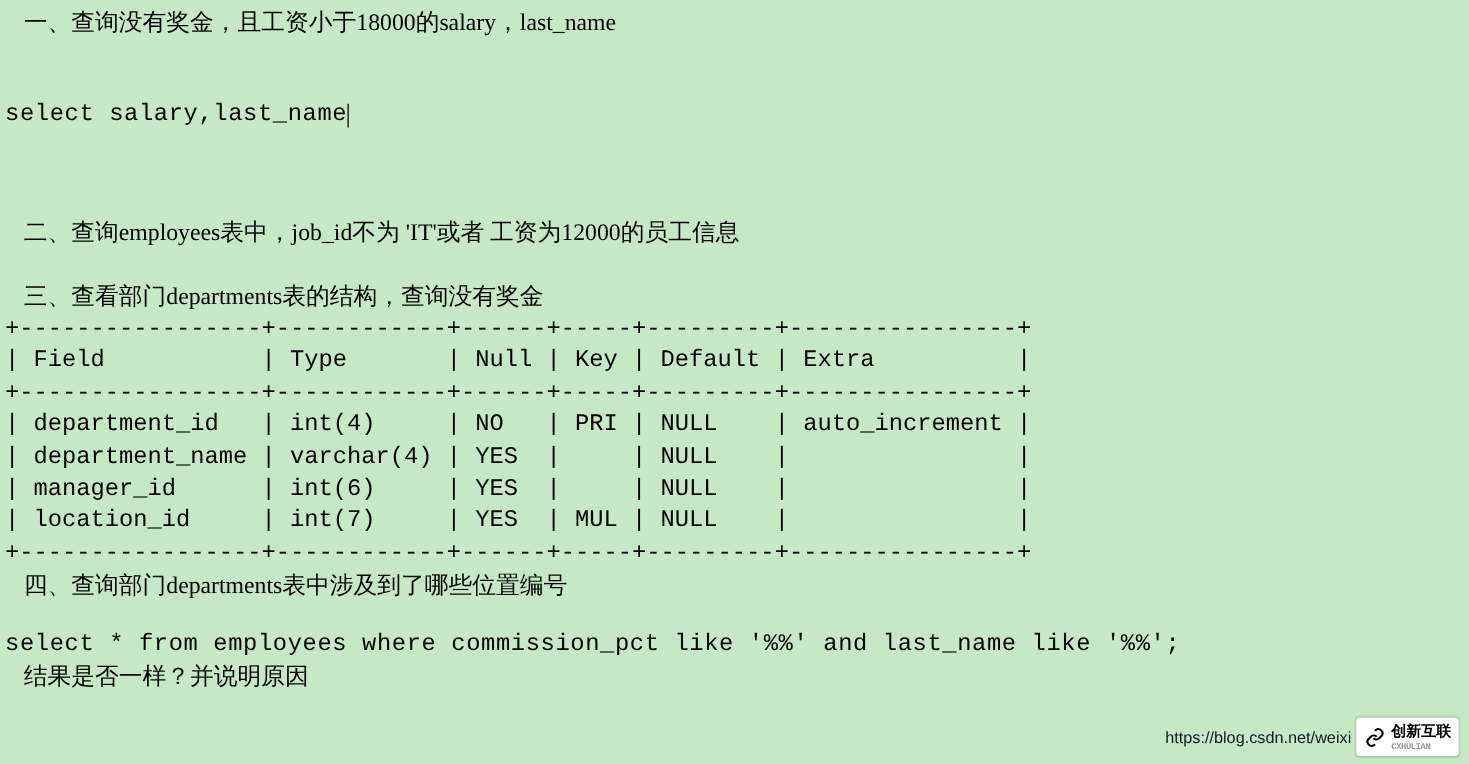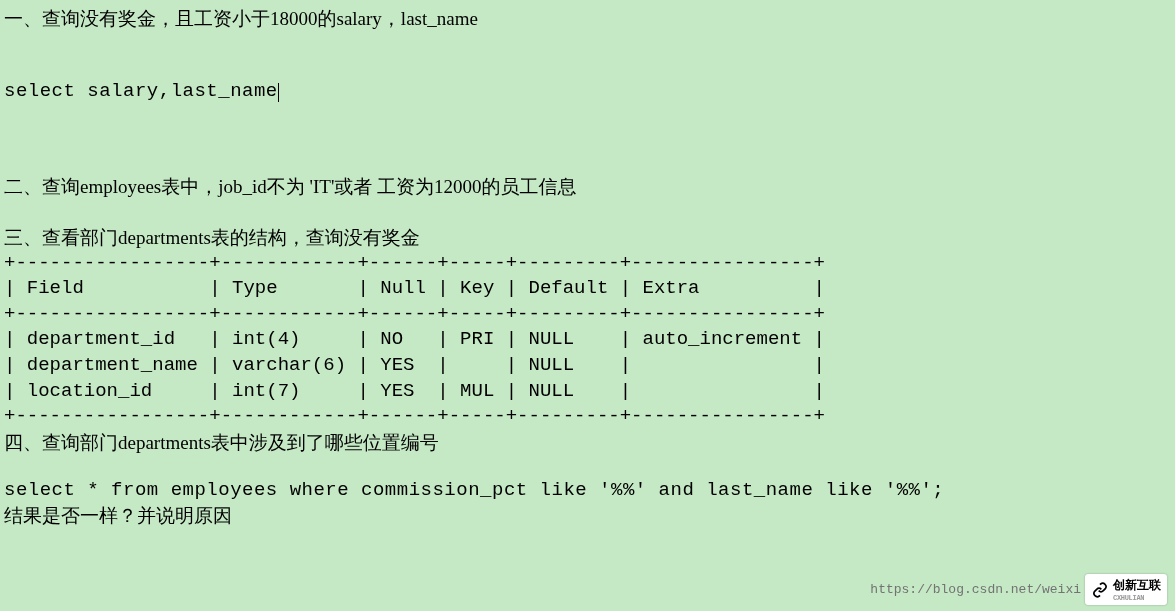--- a/index.html
+++ b/index.html
@@ -20,20 +20,21 @@
     .content {
       padding: 6px 4px;
       line-height: 1.35;
     }
     .line {
       white-space: pre;
       font-family: "Courier New", "SimSun", monospace;
     }
     .cjk {
       font-family: "SimSun", "宋体", serif;
+      margin-left: 15px;
     }
     .mono {
       font-family: "Courier New", monospace;
       letter-spacing: 0.5px;
       margin-top: 22px;
     }
     .gap {
       height: 25px;
     }
     .big-gap {
@@ -46,23 +47,23 @@
     }
     .watermark {
       position: absolute;
       right: 8px;
       bottom: 6px;
       display: flex;
       align-items: center;
       gap: 4px;
     }
     .watermark-url {
-      color: #737373;
+      color: #0f172a;
       font-size: 13px;
-      font-family: Liberation Mono, monospace;
+      font-family: Liberation Sans, sans-serif;
     }
     .watermark-badge {
       background: #fff;
       color: #000;
       font-size: 11px;
       font-weight: bold;
       padding: 3px 6px;
       border-radius: 3px;
       display: flex;
       align-items: center;
@@ -107,21 +108,22 @@
   <div class="line cjk">二、查询employees表中，job_id不为 'IT'或者 工资为12000的员工信息</div>
 
   <div class="gap"></div>
 
   <div class="line cjk">三、查看部门departments表的结构，查询没有奖金</div>
 
   <div class="table-line">+-----------------+------------+------+-----+---------+----------------+</div>
   <div class="table-line">| Field           | Type       | Null | Key | Default | Extra          |</div>
   <div class="table-line">+-----------------+------------+------+-----+---------+----------------+</div>
   <div class="table-line">| department_id   | int(4)     | NO   | PRI | NULL    | auto_increment |</div>
-  <div class="table-line">| department_name | varchar(6) | YES  |     | NULL    |                |</div>
+  <div class="table-line">| department_name | varchar(4) | YES  |     | NULL    |                |</div>
+  <div class="table-line">| manager_id      | int(6)     | YES  |     | NULL    |                |</div>
   <div class="table-line">| location_id     | int(7)     | YES  | MUL | NULL    |                |</div>
   <div class="table-line">+-----------------+------------+------+-----+---------+----------------+</div>
 
   <div class="line cjk">四、查询部门departments表中涉及到了哪些位置编号</div>
   <div class="line mono">select * from employees where commission_pct like '%%' and last_name like '%%';</div>
   <div class="line cjk">结果是否一样？并说明原因</div>
 
 </div>
 
 <div class="watermark">

